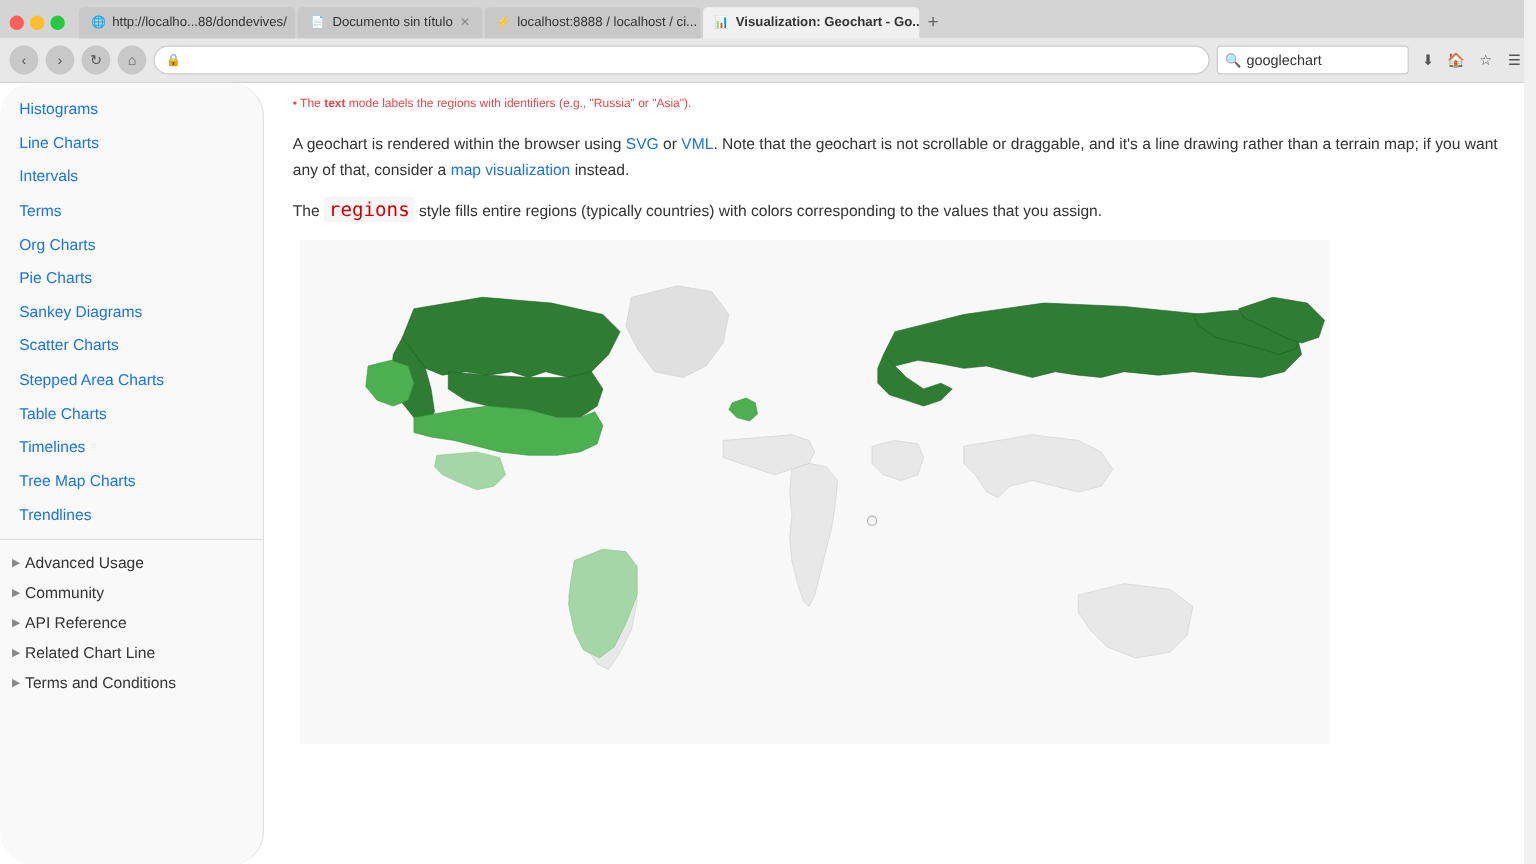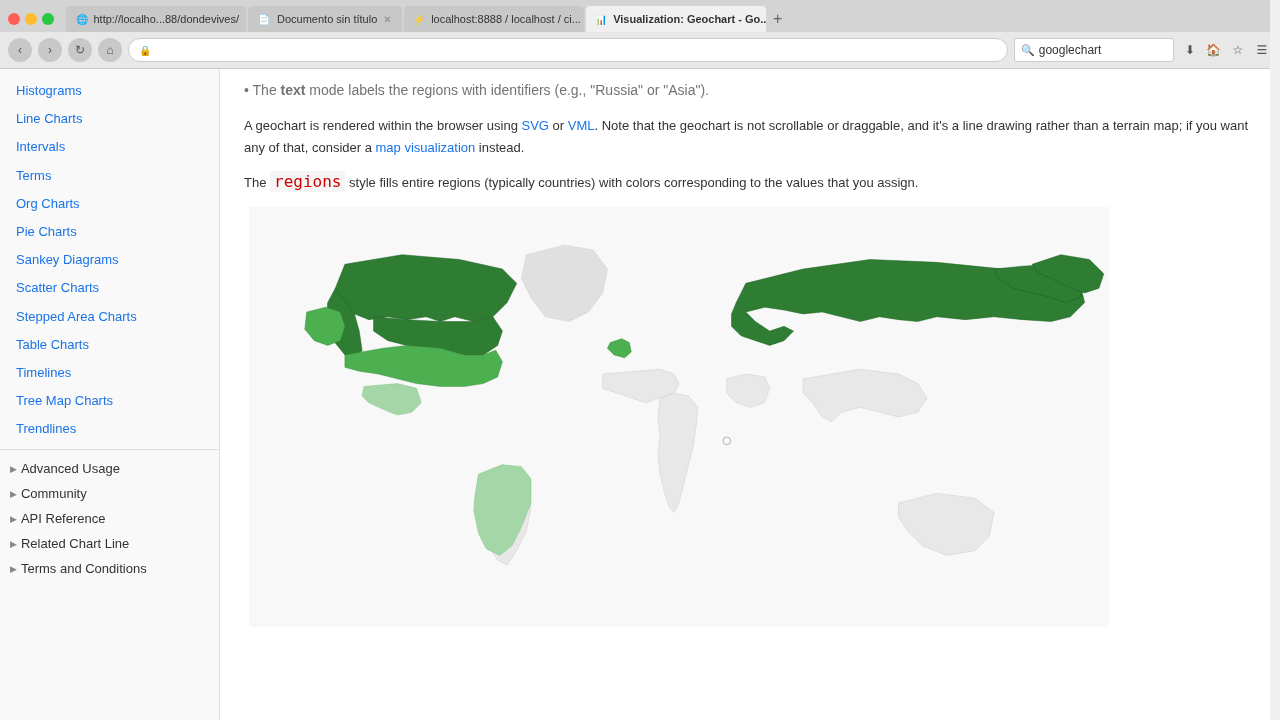--- a/index.html
+++ b/index.html
@@ -115,20 +115,21 @@
     }
 
     
     .sidebar {
       width: 220px;
       min-width: 220px;
       overflow-y: auto;
       border-right: 1px solid #e0e0e0;
       padding: 8px 0;
       background: #f9f9f9;
+      border-radius: 28px;
     }
     .sidebar-item {
       padding: 5px 12px 5px 16px;
       font-size: 13px;
       color: #1a73e8;
       cursor: pointer;
       line-height: 1.4;
     }
     .sidebar-section {
       padding: 5px 8px 5px 10px;
@@ -152,22 +153,22 @@
       overflow-y: auto;
       padding: 0 24px 24px 24px;
       position: relative;
     }
     .scrollbar-stub {
       position: absolute; right: 0; top: 0; bottom: 0;
       width: 10px; background: #f0f0f0;
     }
 
     .intro-text {
-      font-size: 14px;
-      color: #737373;
+      font-size: 10px;
+      color: #ef4444;
       padding: 10px 0 6px 0;
       line-height: 1.6;
     }
     .intro-text .bold { font-weight: bold; }
     .intro-text a, .body-text a { color: #1a73e8; text-decoration: none; }
 
     .body-text {
       font-size: 13px;
       color: #333;
       line-height: 1.7;

